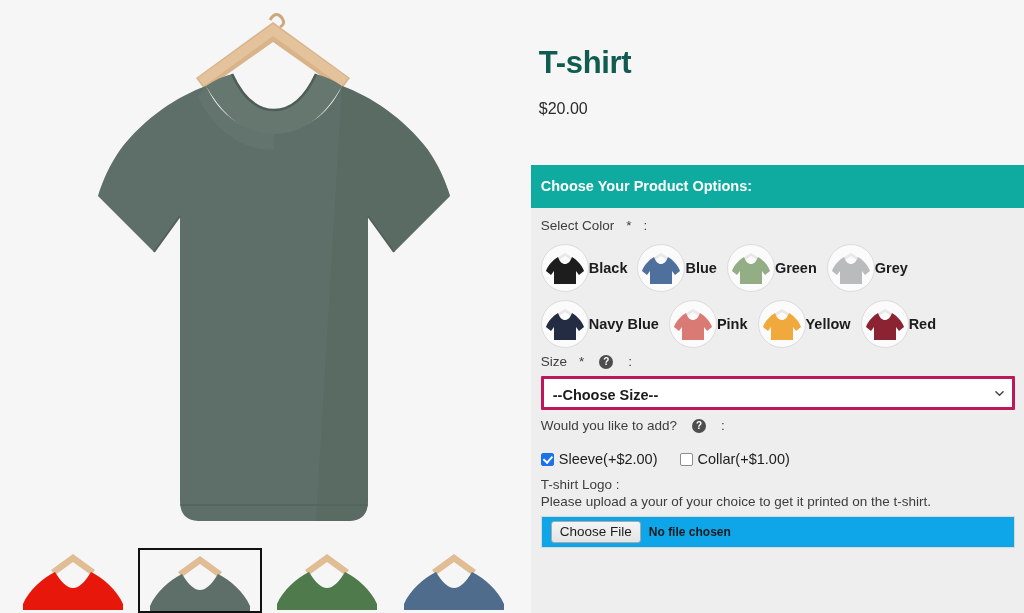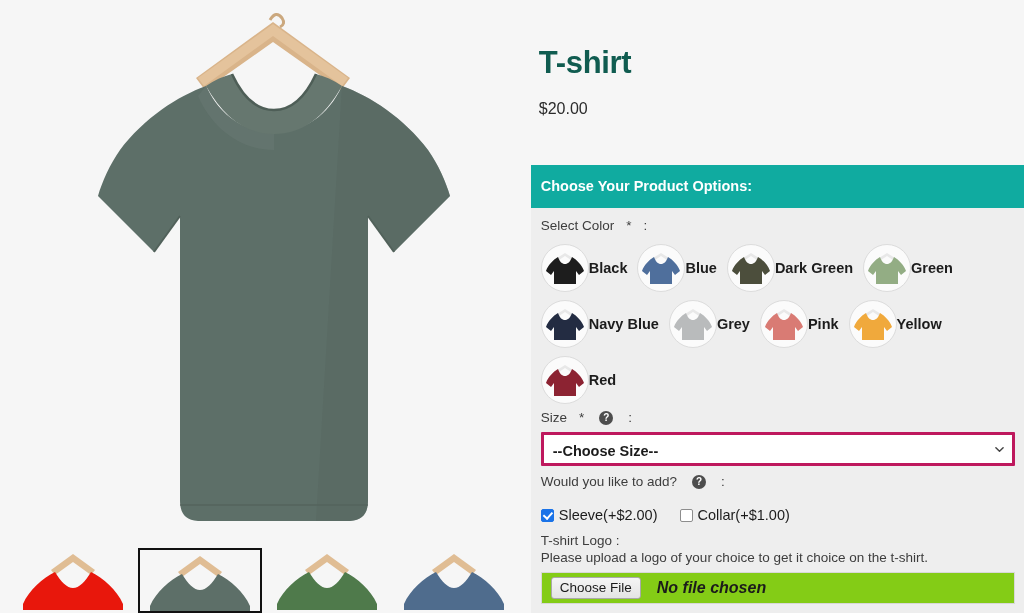--- a/index.html
+++ b/index.html
@@ -219,42 +219,41 @@
   }
   .note-text {
     font-size: 13.5px;
     color: #3d3d3d;
     margin: 0 0 7px 0;
   }
 
   .file-wrap {
     width: 474px;
     height: 32px;
-    background: #84cc16;
+    background: #0ea5e9;
     border: 1px solid #d8d8d8;
     display: flex;
     align-items: center;
     padding-left: 9px;
   }
   .file-btn {
     font-family: "Liberation Sans", sans-serif;
     font-size: 13.5px;
     color: #1b1b1b;
     background: linear-gradient(#f5f5f5,#e4e4e4);
     border: 1px solid #a9a9a9;
     border-radius: 3px;
     padding: 2px 8px;
     line-height: 16px;
   }
   .file-status {
-    font-size: 16px;
+    font-size: 12px;
     font-weight: bold;
     color: #1b1b1b;
-    margin-left: 16px;
-    font-style: italic;
+    margin-left: 8px;
   }
 </style>
 </head>
 <body>
 
 <div class="page">
 
   <div class="gallery-col">
 
     <div class="hero">
@@ -367,58 +366,49 @@
           <div class="swatch-item">
             <div class="swatch-circle">
               <svg width="40" height="34" viewBox="0 0 40 34">
                 <path d="M20 2 L28 7 L26 9 L20 5 L14 9 L12 7 Z" fill="#e8e8e8"></path>
                 <path d="M13 6 C 8 9, 3 14, 1 20 L 6 24 L 9 20 L 9 33 L 31 33 L 31 20 L 34 24 L 39 20 C 37 14, 32 9, 27 6 C 25 11, 23 13, 20 13 C 17 13, 15 11, 13 6 Z" fill="#4f6f9c"></path>
               </svg>
             </div>
             <span class="swatch-label">Blue</span>
           </div>
 
-          <div class="swatch-item">
-            <div class="swatch-circle">
-              <svg width="40" height="34" viewBox="0 0 40 34">
-                <path d="M20 2 L28 7 L26 9 L20 5 L14 9 L12 7 Z" fill="#e8e8e8"></path>
-                <path d="M13 6 C 8 9, 3 14, 1 20 L 6 24 L 9 20 L 9 33 L 31 33 L 31 20 L 34 24 L 39 20 C 37 14, 32 9, 27 6 C 25 11, 23 13, 20 13 C 17 13, 15 11, 13 6 Z" fill="#4c4e3c"></path>
-              </svg>
-            </div>
-            <span class="swatch-label">Dark Green</span>
-          </div>
 
           <div class="swatch-item">
             <div class="swatch-circle">
               <svg width="40" height="34" viewBox="0 0 40 34">
                 <path d="M20 2 L28 7 L26 9 L20 5 L14 9 L12 7 Z" fill="#e8e8e8"></path>
                 <path d="M13 6 C 8 9, 3 14, 1 20 L 6 24 L 9 20 L 9 33 L 31 33 L 31 20 L 34 24 L 39 20 C 37 14, 32 9, 27 6 C 25 11, 23 13, 20 13 C 17 13, 15 11, 13 6 Z" fill="#93ad84"></path>
               </svg>
             </div>
             <span class="swatch-label">Green</span>
           </div>
 
           <div class="swatch-item">
             <div class="swatch-circle">
               <svg width="40" height="34" viewBox="0 0 40 34">
                 <path d="M20 2 L28 7 L26 9 L20 5 L14 9 L12 7 Z" fill="#e8e8e8"></path>
+                <path d="M13 6 C 8 9, 3 14, 1 20 L 6 24 L 9 20 L 9 33 L 31 33 L 31 20 L 34 24 L 39 20 C 37 14, 32 9, 27 6 C 25 11, 23 13, 20 13 C 17 13, 15 11, 13 6 Z" fill="#b9bbbc"></path>
+              </svg>
+            </div>
+            <span class="swatch-label">Grey</span>
+          </div>
+
+          <div class="swatch-item">
+            <div class="swatch-circle">
+              <svg width="40" height="34" viewBox="0 0 40 34">
+                <path d="M20 2 L28 7 L26 9 L20 5 L14 9 L12 7 Z" fill="#e8e8e8"></path>
                 <path d="M13 6 C 8 9, 3 14, 1 20 L 6 24 L 9 20 L 9 33 L 31 33 L 31 20 L 34 24 L 39 20 C 37 14, 32 9, 27 6 C 25 11, 23 13, 20 13 C 17 13, 15 11, 13 6 Z" fill="#232c42"></path>
               </svg>
             </div>
             <span class="swatch-label">Navy Blue</span>
-          </div>
-
-          <div class="swatch-item">
-            <div class="swatch-circle">
-              <svg width="40" height="34" viewBox="0 0 40 34">
-                <path d="M20 2 L28 7 L26 9 L20 5 L14 9 L12 7 Z" fill="#e8e8e8"></path>
-                <path d="M13 6 C 8 9, 3 14, 1 20 L 6 24 L 9 20 L 9 33 L 31 33 L 31 20 L 34 24 L 39 20 C 37 14, 32 9, 27 6 C 25 11, 23 13, 20 13 C 17 13, 15 11, 13 6 Z" fill="#b9bbbc"></path>
-              </svg>
-            </div>
-            <span class="swatch-label">Grey</span>
           </div>
 
           <div class="swatch-item">
             <div class="swatch-circle">
               <svg width="40" height="34" viewBox="0 0 40 34">
                 <path d="M20 2 L28 7 L26 9 L20 5 L14 9 L12 7 Z" fill="#e8e8e8"></path>
                 <path d="M13 6 C 8 9, 3 14, 1 20 L 6 24 L 9 20 L 9 33 L 31 33 L 31 20 L 34 24 L 39 20 C 37 14, 32 9, 27 6 C 25 11, 23 13, 20 13 C 17 13, 15 11, 13 6 Z" fill="#d97b74"></path>
               </svg>
             </div>
             <span class="swatch-label">Pink</span>
@@ -473,21 +463,21 @@
             <span class="cbx checked"></span>
             <span class="addon-label">Sleeve(+$2.00)</span>
           </label>
           <label class="addon-item">
             <span class="cbx"></span>
             <span class="addon-label">Collar(+$1.00)</span>
           </label>
         </div>
 
         <div class="note-label">T-shirt Logo :</div>
-        <div class="note-text">Please upload a logo of your choice to get it choice on the t-shirt.</div>
+        <div class="note-text">Please upload a your of your choice to get it printed on the t-shirt.</div>
 
         <div class="file-wrap">
           <span class="file-btn">Choose File</span>
           <span class="file-status">No file chosen</span>
         </div>
 
       </div>
     </div>
   </div>
 </div>

